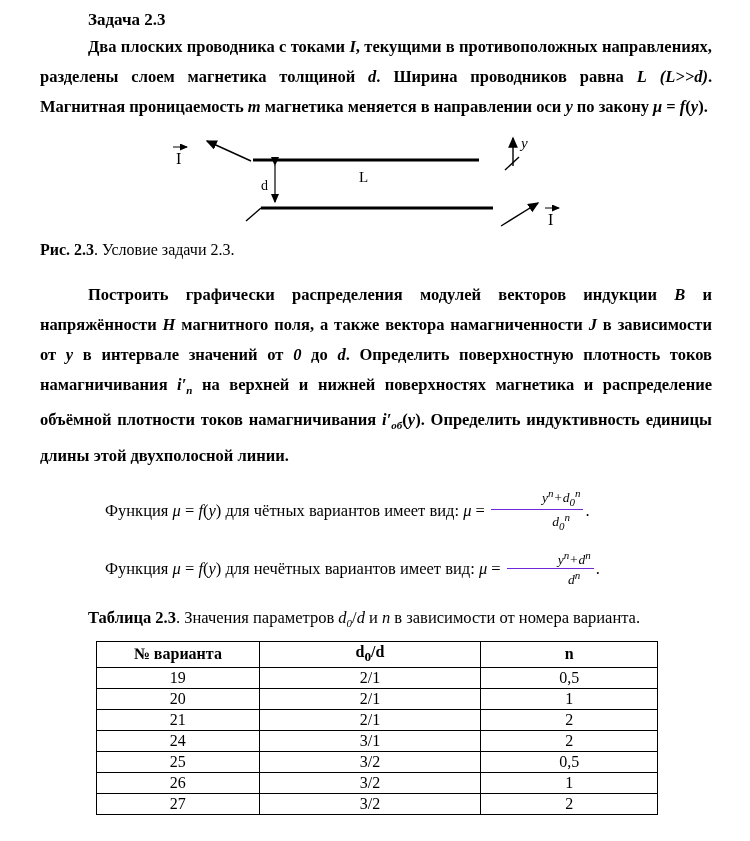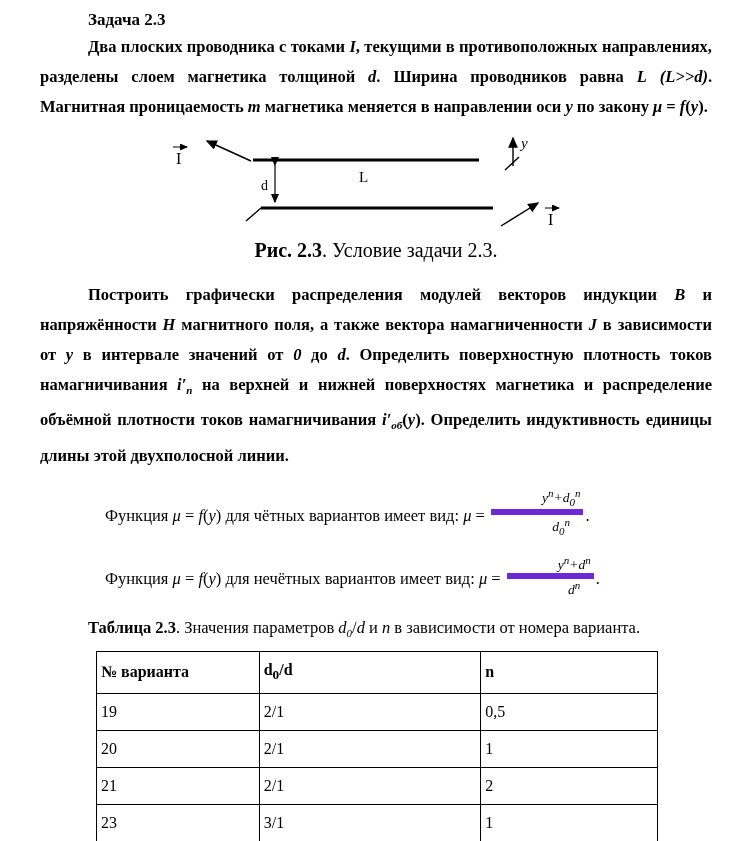--- a/index.html
+++ b/index.html
@@ -12,41 +12,41 @@
   .title{
     font-size:17px;font-weight:bold;margin:6px 0 2px 48px;
   }
   .para{
     font-size:16.5px;line-height:30px;text-align:justify;
     text-indent:48px;margin:0;font-weight:bold;
   }
   .figure{margin:8px 0 0 0;text-align:center;}
   .figure svg{display:inline-block;}
   .fig-caption{
-    text-align:center;font-size:20px;margin:0 0 18px 0;line-height:24px;
+    text-align:left;font-size:16px;margin:0 0 18px 0;line-height:24px;
   }
   .fig-caption b{font-weight:bold;}
   .formula-line{
     font-size:16.5px;line-height:38px;margin:17px;text-indent:48px;
   }
   .frac{
     display:inline-block;vertical-align:-10px;text-align:center;
     line-height:1.05;font-size:13.5px;padding:0 2px;
   }
-  .frac .num{display:block;border-bottom:6px solid #6d28d9;padding:0 3px 1px 3px;}
+  .frac .num{display:block;border-bottom:1px solid #6d28d9;padding:0 3px 1px 3px;}
   .frac .den{display:block;padding-top:1px;}
   .table-caption{
     font-size:16.5px;margin:6px 0 4px 0;text-indent:48px;line-height:26px;
   }
   table.variants{
     border-collapse:collapse;margin-left:56px;width:562px;
     font-size:16px;
   }
   table.variants th,table.variants td{
-    border:1px solid #000;text-align:left;padding:8px 4px;
+    border:1px solid #000;text-align:center;padding:0 4px;
     height:20px;line-height:20px;margin-left:22px;
   }
   table.variants th{font-weight:bold;}
   col.c1{width:29%;} col.c2{width:39.5%;} col.c3{width:31.5%;}
   svg text{font-family:"Liberation Serif","DejaVu Serif",serif;}
   i sub, i sup{font-size:11px;}
 </style>
 </head>
 <body>
 
@@ -125,25 +125,20 @@
           <td>20</td>
           <td>2/1</td>
           <td>1</td>
         </tr>
         <tr>
           <td>21</td>
           <td>2/1</td>
           <td>2</td>
         </tr>
         <tr>
-          <td>23</td>
-          <td>3/1</td>
-          <td>1</td>
-        </tr>
-        <tr>
           <td>24</td>
           <td>3/1</td>
           <td>2</td>
         </tr>
         <tr>
           <td>25</td>
           <td>3/2</td>
           <td>0,5</td>
         </tr>
         <tr>

